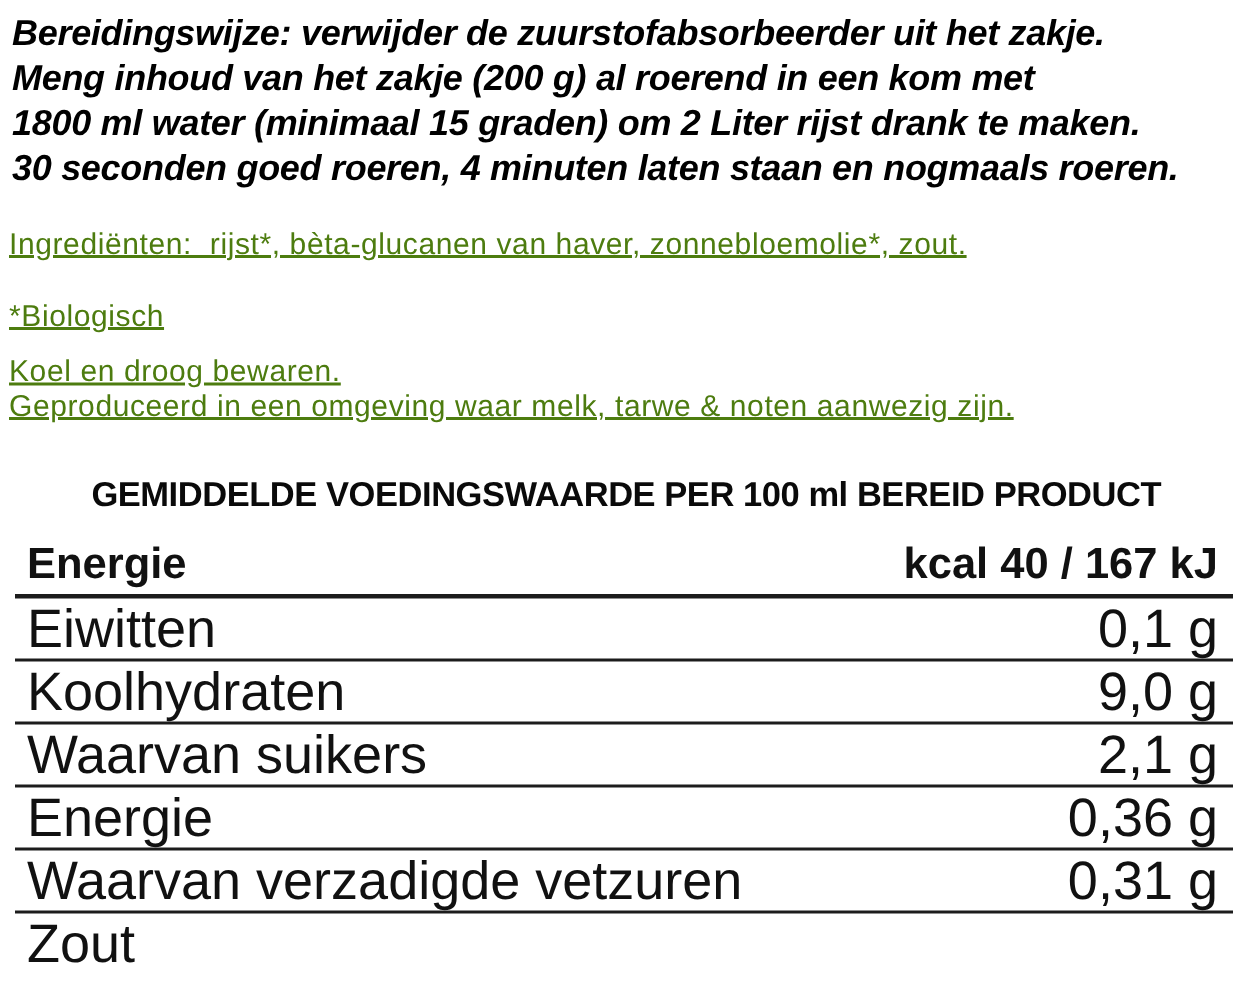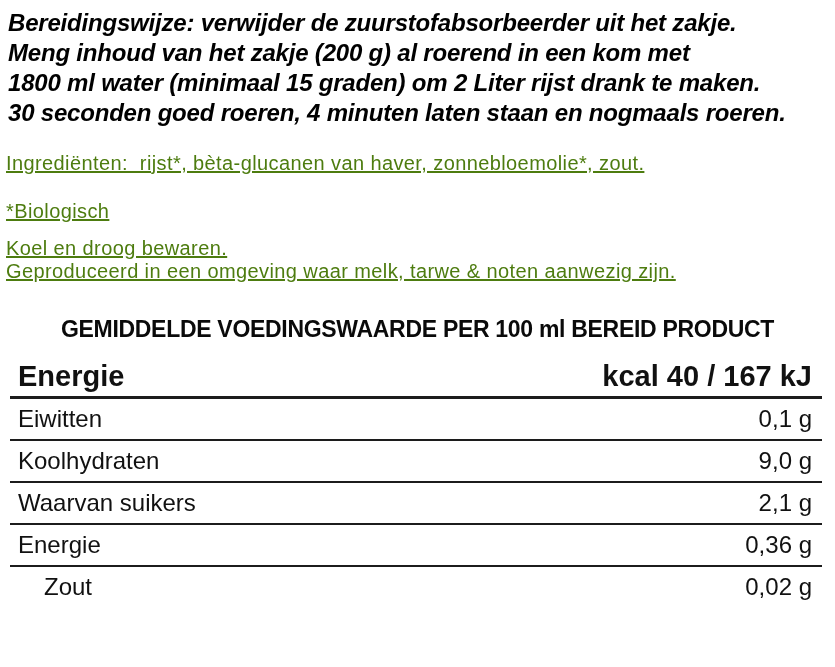--- a/index.html
+++ b/index.html
@@ -63,30 +63,30 @@
     right: 13px;
     color: #111111;
   }
   .nrow {
     display: flex;
     justify-content: space-between;
     align-items: center;
     height: 40px;
     padding: 0 10px 0 8px;
     border-bottom: 2px solid #1c1c1c;
-    font-size: 24px;
+    font-size: 36px;
   }
   .nrow .nlabel { text-align: left; }
   .nrow .nvalue { text-align: right; white-space: nowrap; }
   .nrow.energy {
     font-weight: bold;
     font-size: 29px;
     border-bottom-width: 3px;
   }
-  .nrow.last { border-bottom: none; margin-left: 26px; }
+  .nrow.last { border-bottom: none; }
 </style>
 </head>
 <body>
 
 <div class="label-sheet">
 
   <div class="prep">
     <div>Bereidingswijze: verwijder de zuurstofabsorbeerder uit het zakje.</div>
     <div>Meng inhoud van het zakje (200 g) al roerend in een kom met</div>
     <div>1800 ml water (minimaal 15 graden) om 2 Liter rijst drank te maken.</div>
@@ -124,20 +124,23 @@
     <div class="nrow">
       <span class="nlabel">Waarvan suikers</span>
       <span class="nvalue">2,1 g</span>
     </div>
 
     <div class="nrow">
       <span class="nlabel">Energie</span>
       <span class="nvalue">0,36 g</span>
     </div>
 
+    <div class="nrow">
+      <span class="nlabel">Waarvan verzadigde vetzuren</span>
+      <span class="nvalue">0,31 g</span>
+    </div>
 
     <div class="nrow last">
       <span class="nlabel">Zout</span>
-      <span class="nvalue">0,02 g</span>
     </div>
 
   </div>
 </div>
 
 </body></html>

